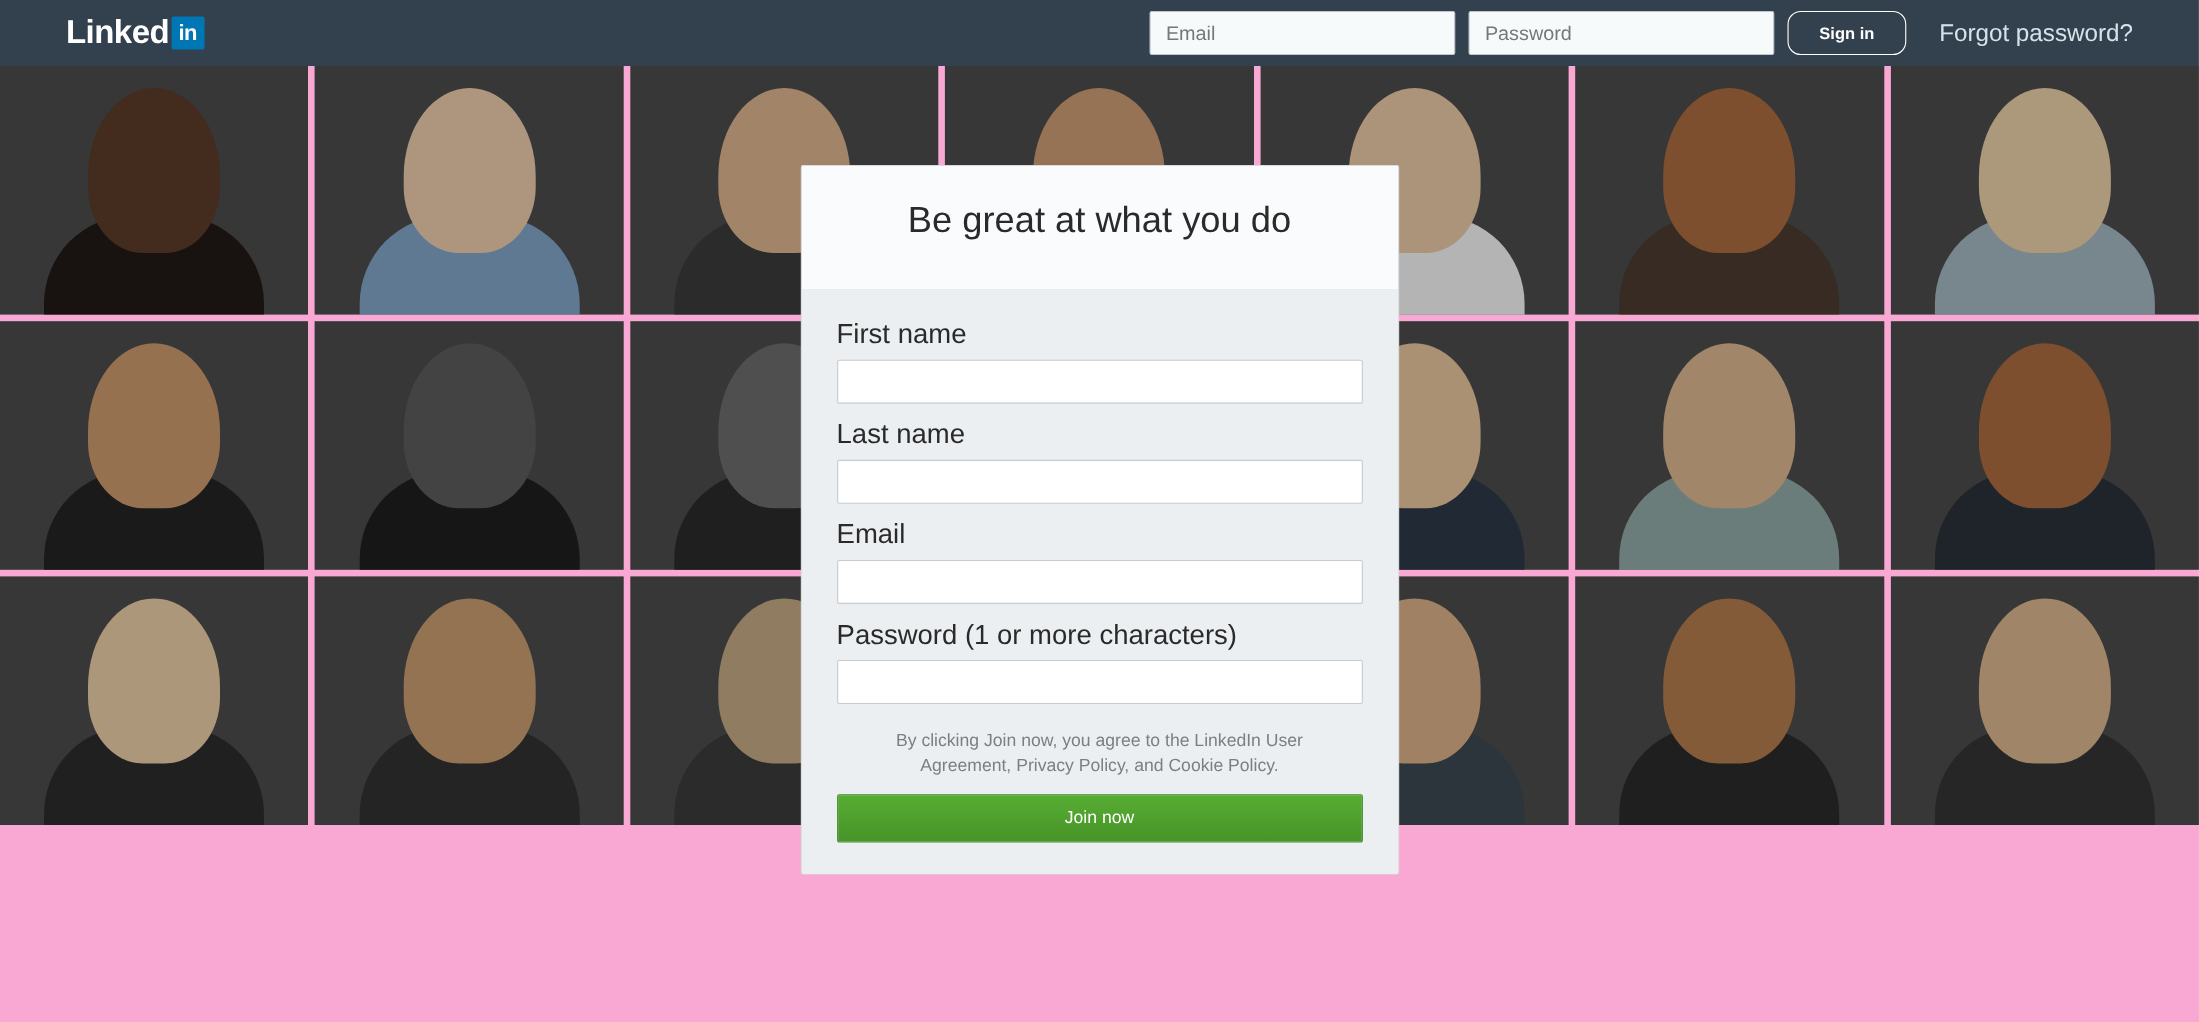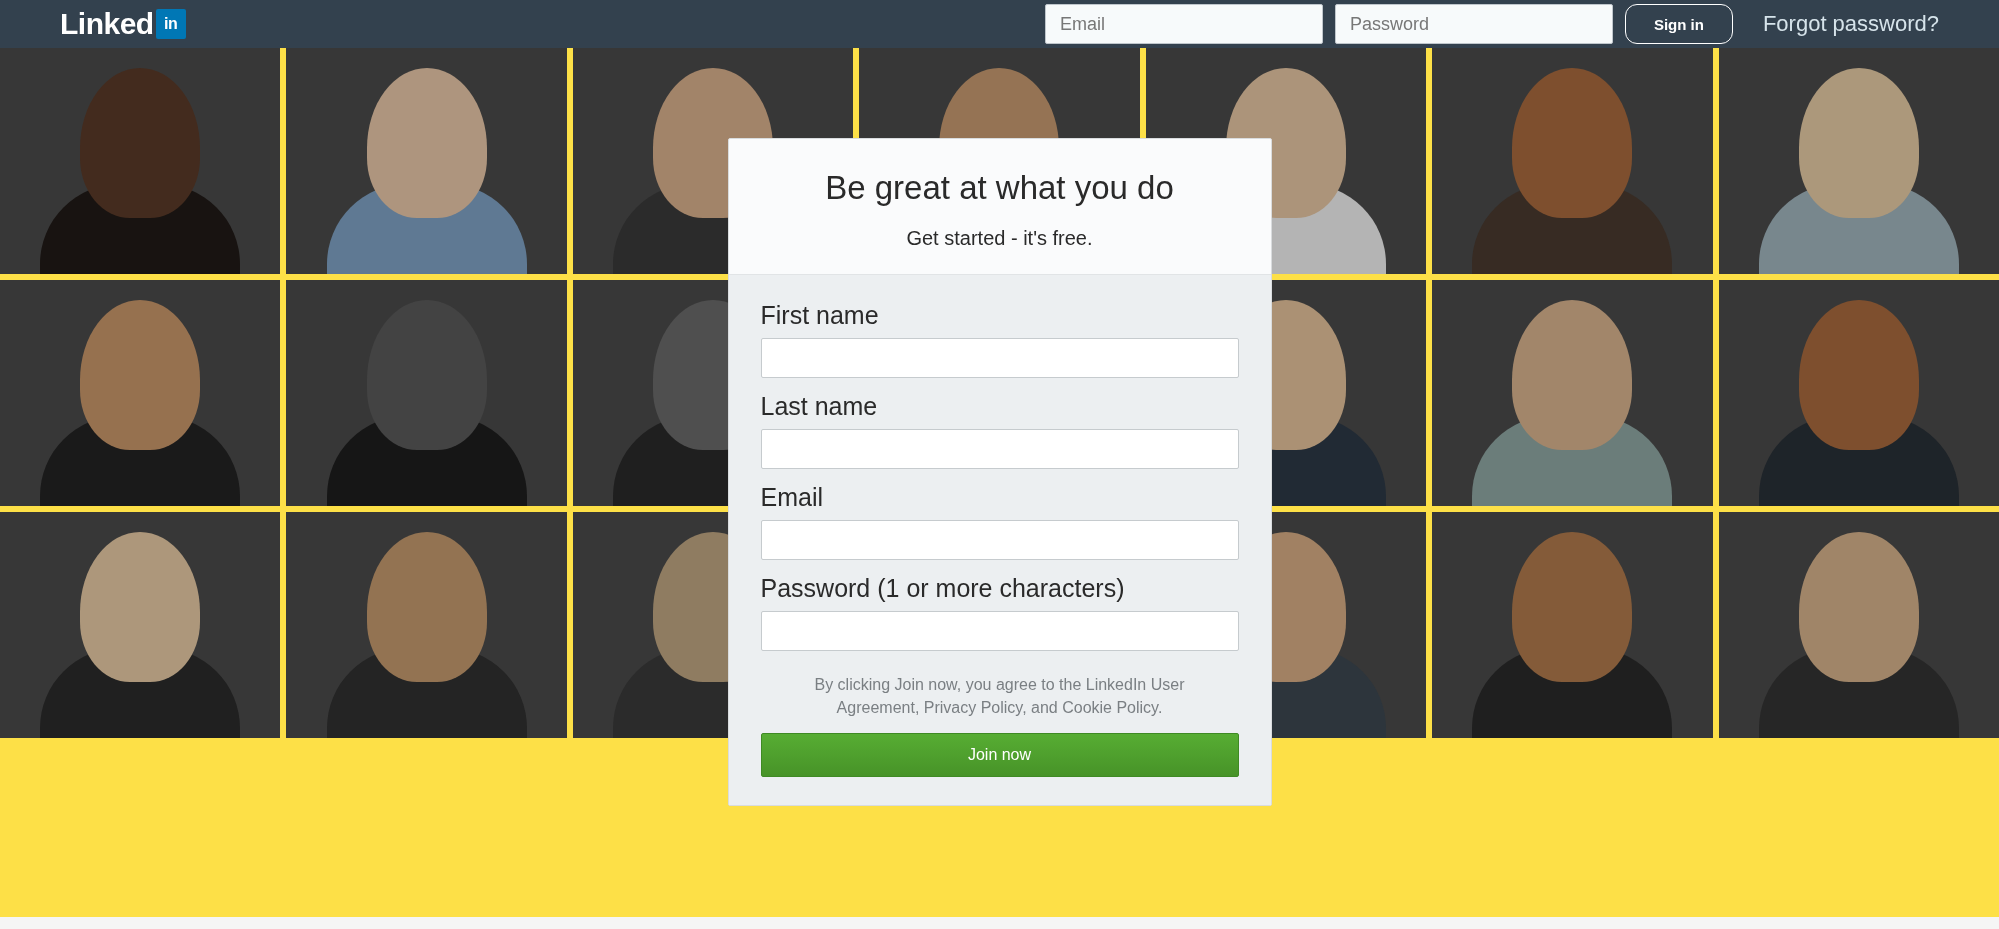--- a/index.html
+++ b/index.html
@@ -4,21 +4,21 @@
 <style>
   * { box-sizing: border-box; margin: 0; padding: 0; }
   body {
     font-family: -apple-system, BlinkMacSystemFont, "Segoe UI", Arial, sans-serif;
     background: #f5f5f5;
     width: 1999px;
     height: 929px;
     overflow: hidden;
   }
   .topbar {
-    height: 48px;
+    height: 60px;
     background: #33414e;
     display: flex;
     align-items: center;
     padding: 0 60px;
     gap: 12px;
   }
   .logo {
     display: flex;
     align-items: center;
     font-weight: 700;
@@ -27,21 +27,21 @@
     letter-spacing: -0.5px;
   }
   .logo-square {
     display: inline-flex;
     align-items: center;
     justify-content: center;
     width: 30px;
     height: 30px;
     background: #0077b5;
     color: #fff;
-    font-size: 16px;
+    font-size: 20px;
     font-weight: 700;
     margin-left: 2px;
     border-radius: 2px;
   }
   .spacer { flex: 1; }
   .tb-input {
     height: 40px;
     width: 278px;
     padding: 0 14px;
     font-size: 18px;
@@ -66,21 +66,21 @@
     color: #d6e3ea;
     font-size: 22px;
     margin-left: 18px;
     text-decoration: none;
     cursor: pointer;
   }
 
   .hero {
     position: relative;
     height: 869px;
-    background: #fde047;
+    background: #f9a8d4;
     overflow: hidden;
   }
   .grid-bg {
     position: absolute;
     inset: 0;
     display: grid;
     grid-template-columns: repeat(7, 1fr);
     grid-auto-rows: 226px;
     gap: 6px;
   }
@@ -277,21 +277,20 @@
       </div>
       <div class="tile">
         <div class="shoulders" style="background: rgb(51, 51, 51);"></div>
         <div class="face" style="background: rgb(214, 178, 139);"></div>
       </div>
     </div>
 
   <div class="card">
     <div class="card-top">
       <div class="headline">Be great at what you do</div>
-      <div class="subhead">Get started - it's free.</div>
     </div>
     <div class="card-form">
       <label class="field-label">First name</label>
       <input class="field-input" type="text" style="">
 
       <label class="field-label">Last name</label>
       <input class="field-input" type="text" style="">
 
       <label class="field-label">Email</label>
       <input class="field-input" type="text" style="">

